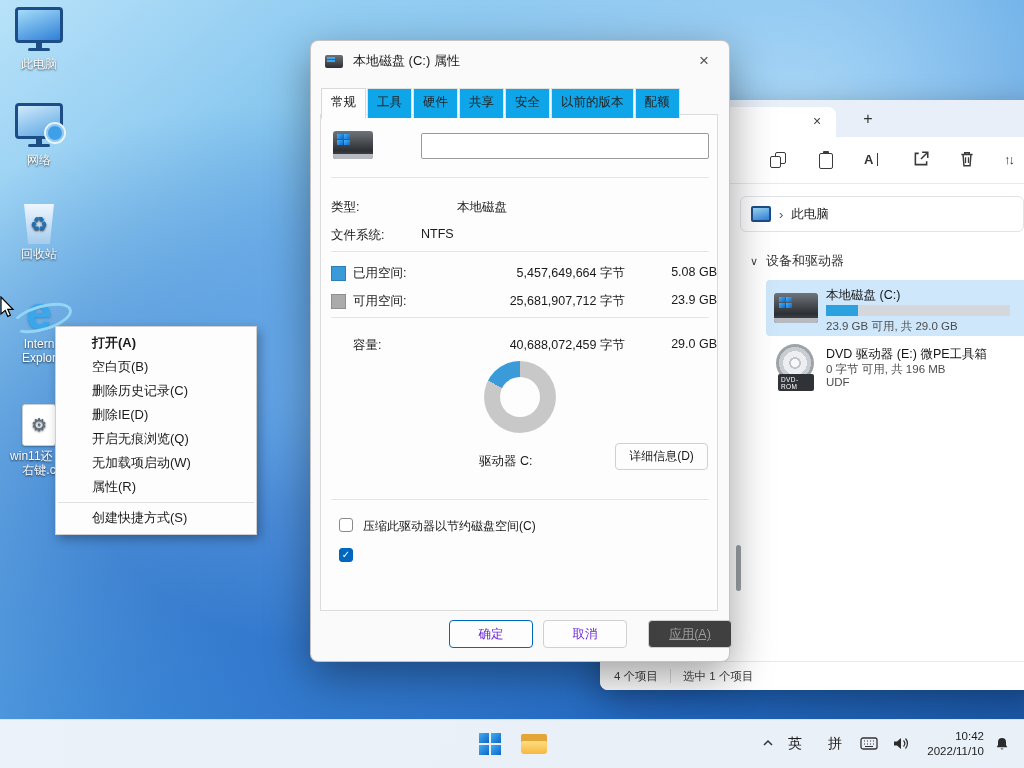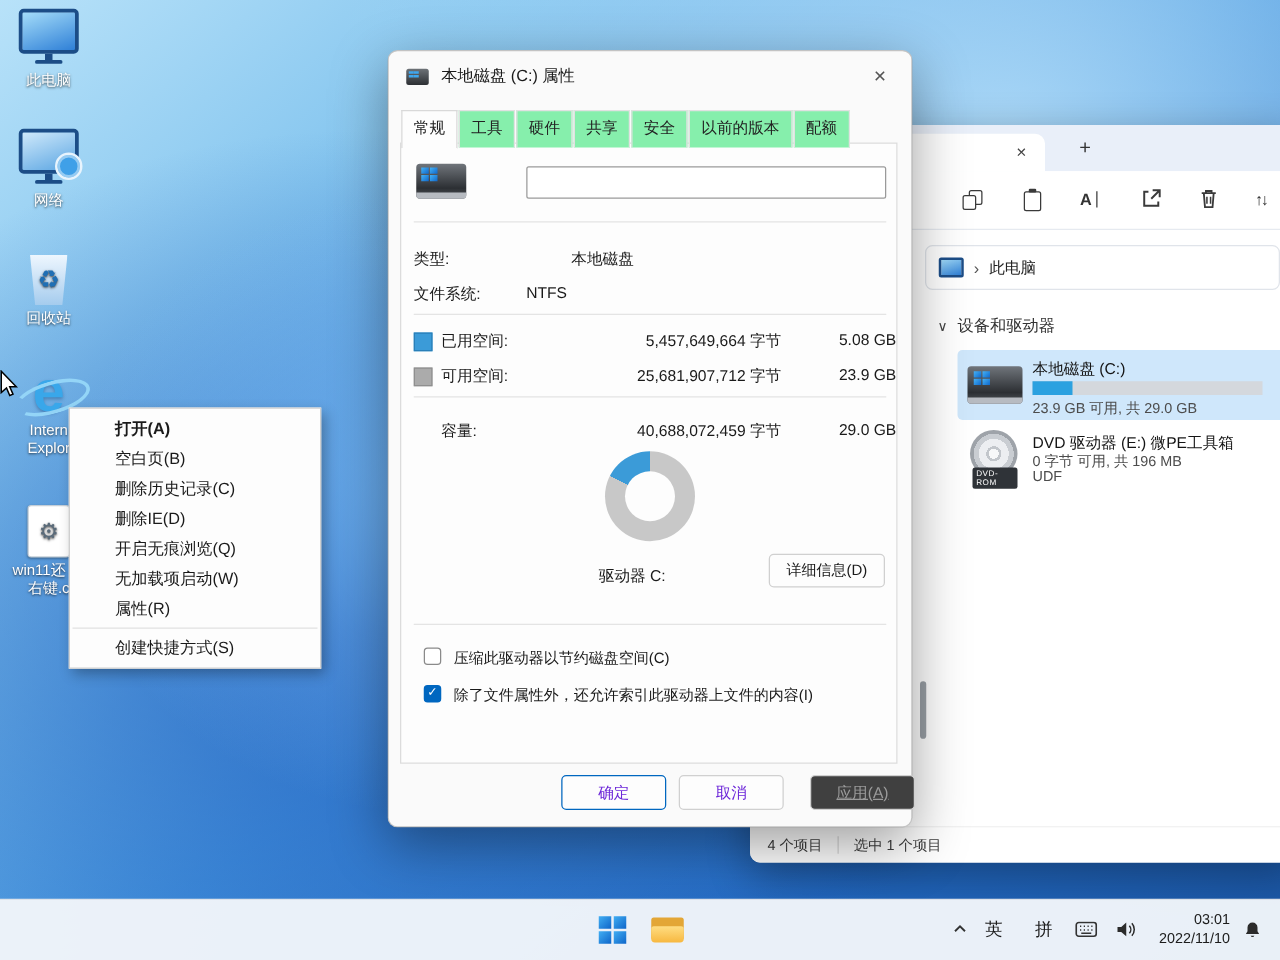--- a/index.html
+++ b/index.html
@@ -129,21 +129,21 @@
   .dlg-titlebar{position:absolute;left:0;top:0;right:0;height:40px;display:flex;
        align-items:center;padding:0 14px;gap:10px;}
   .mini-drive{width:18px;height:13px;position:relative;background:linear-gradient(180deg,#6d7277,#2c2f33);
        border-radius:2px;}
   .mini-drive i{position:absolute;left:2px;top:2px;width:8px;height:6px;display:grid;
        grid-template-columns:3.5px 3.5px;grid-template-rows:2.5px 2.5px;gap:.8px;}
   .mini-drive i b{background:#3fa7ef;}
   .dlg-title{font-size:13px;color:#1a1a1a;}
   .dlg-close{margin-left:auto;font-size:17px;color:#555;width:22px;text-align:center;}
   .tabs{position:absolute;left:10px;top:47px;display:flex;z-index:3;}
-  .tab{font-size:12.5px;padding:5px 9px;border:1px solid #e1e1e1;background:#86efac;
+  .tab{font-size:12.5px;padding:5px 9px;border:1px solid #e1e1e1;background:#0ea5e9;
        border-bottom:none;margin-right:1px;color:#222;}
   .tab.active{background:#fdfdfd;border:1px solid #d9d9d9;border-bottom:1px solid #fdfdfd;
        margin-bottom:-1px;padding-bottom:7px;}
   .panel{position:absolute;left:9px;top:73px;width:398px;height:497px;background:#fdfdfd;
        border:1px solid #dcdcdc;box-sizing:border-box;}
   .drive-lg{position:absolute;left:12px;top:16px;width:40px;height:28px;}
   .vol-input{position:absolute;left:100px;top:18px;width:288px;height:26px;box-sizing:border-box;
        border:1px solid #9a9a9a;border-radius:2px;background:#fff;font-size:12.5px;padding:0 6px;
        font-family:inherit;}
   .psep{position:absolute;left:10px;width:378px;height:1px;background:#e4e4e4;}
@@ -395,21 +395,20 @@
     <div class="donut"></div>
     <span class="drive-c-label">驱动器 C:</span>
     <button class="btn btn-details">详细信息(D)</button>
 
     <div class="psep" style="top:384px;"></div>
 
     <span class="cb" style="top:403px;"></span>
     <span class="cblbl" style="top:403px;">压缩此驱动器以节约磁盘空间(C)</span>
 
     <span class="cb checked" style="top:433px;">✓</span>
-    <span class="cblbl" style="top:433px;">除了文件属性外，还允许索引此驱动器上文件的内容(I)</span>
   </div>
 
   <button class="dlg-btn dlg-ok">确定</button>
   <button class="dlg-btn dlg-cancel">取消</button>
   <button class="dlg-btn dlg-apply" disabled="">应用(A)</button>
 </div>
 
 <div class="taskbar">
   <div class="tb-btn" style="left:470px;">
     <span class="start-logo">
@@ -437,21 +436,21 @@
           <path d="M4 4h1M7 4h1M10 4h1M13 4h1M4 7h1M7 7h1M10 7h1M13 7h1M5 9.5h8" stroke="#333" stroke-width="1.2"></path>
         </svg>
     </span>
     <span class="t t-spk">
       <svg width="17" height="15" viewBox="0 0 17 15">
           <path d="M2 5.5h3l4-3.5v11l-4-3.5H2z" fill="#2b2b2b"></path>
           <path d="M11.5 4.5a4.5 4.5 0 010 6M13.5 2.5a7.5 7.5 0 010 10" fill="none" stroke="#2b2b2b" stroke-width="1.2"></path>
         </svg>
     </span>
     <span class="t t-clock">
-      <div>03:01</div>
+      <div>10:42</div>
       <div>2022/11/10</div>
     </span>
     <span class="t t-bell">
       <svg width="16" height="16" viewBox="0 0 16 16">
           <path d="M8 2a4 4 0 014 4v3l1.3 2.2H2.7L4 9V6a4 4 0 014-4z" fill="#2b2b2b"></path>
           <path d="M6.5 12.5a1.6 1.6 0 003 0z" fill="#2b2b2b"></path>
         </svg>
     </span>
   </div>
 </div>

